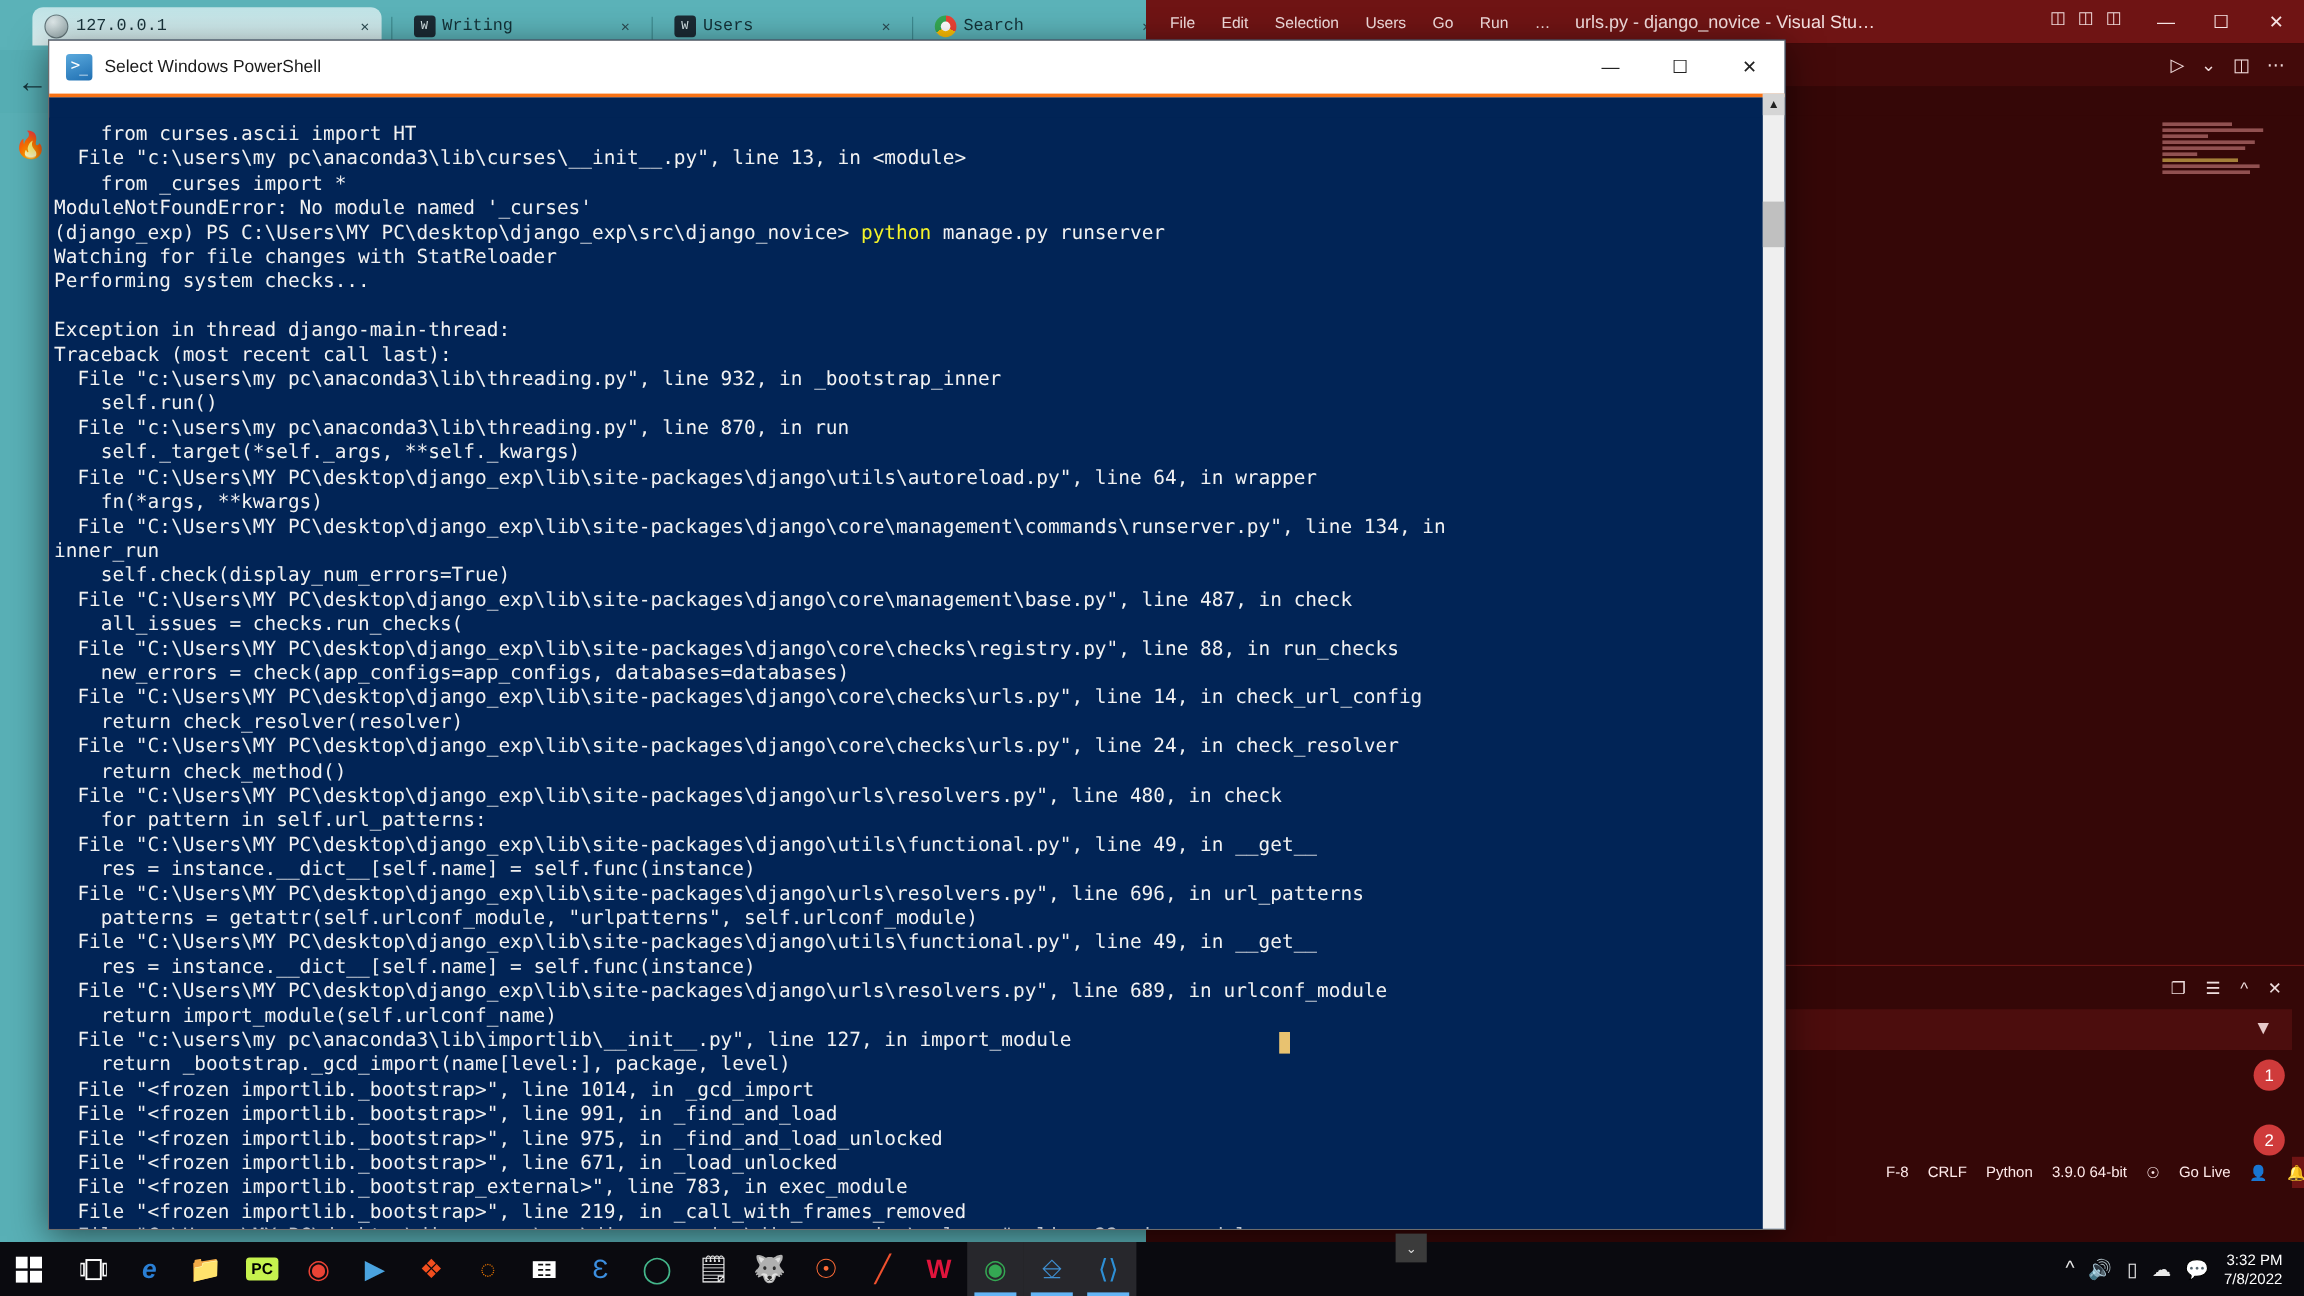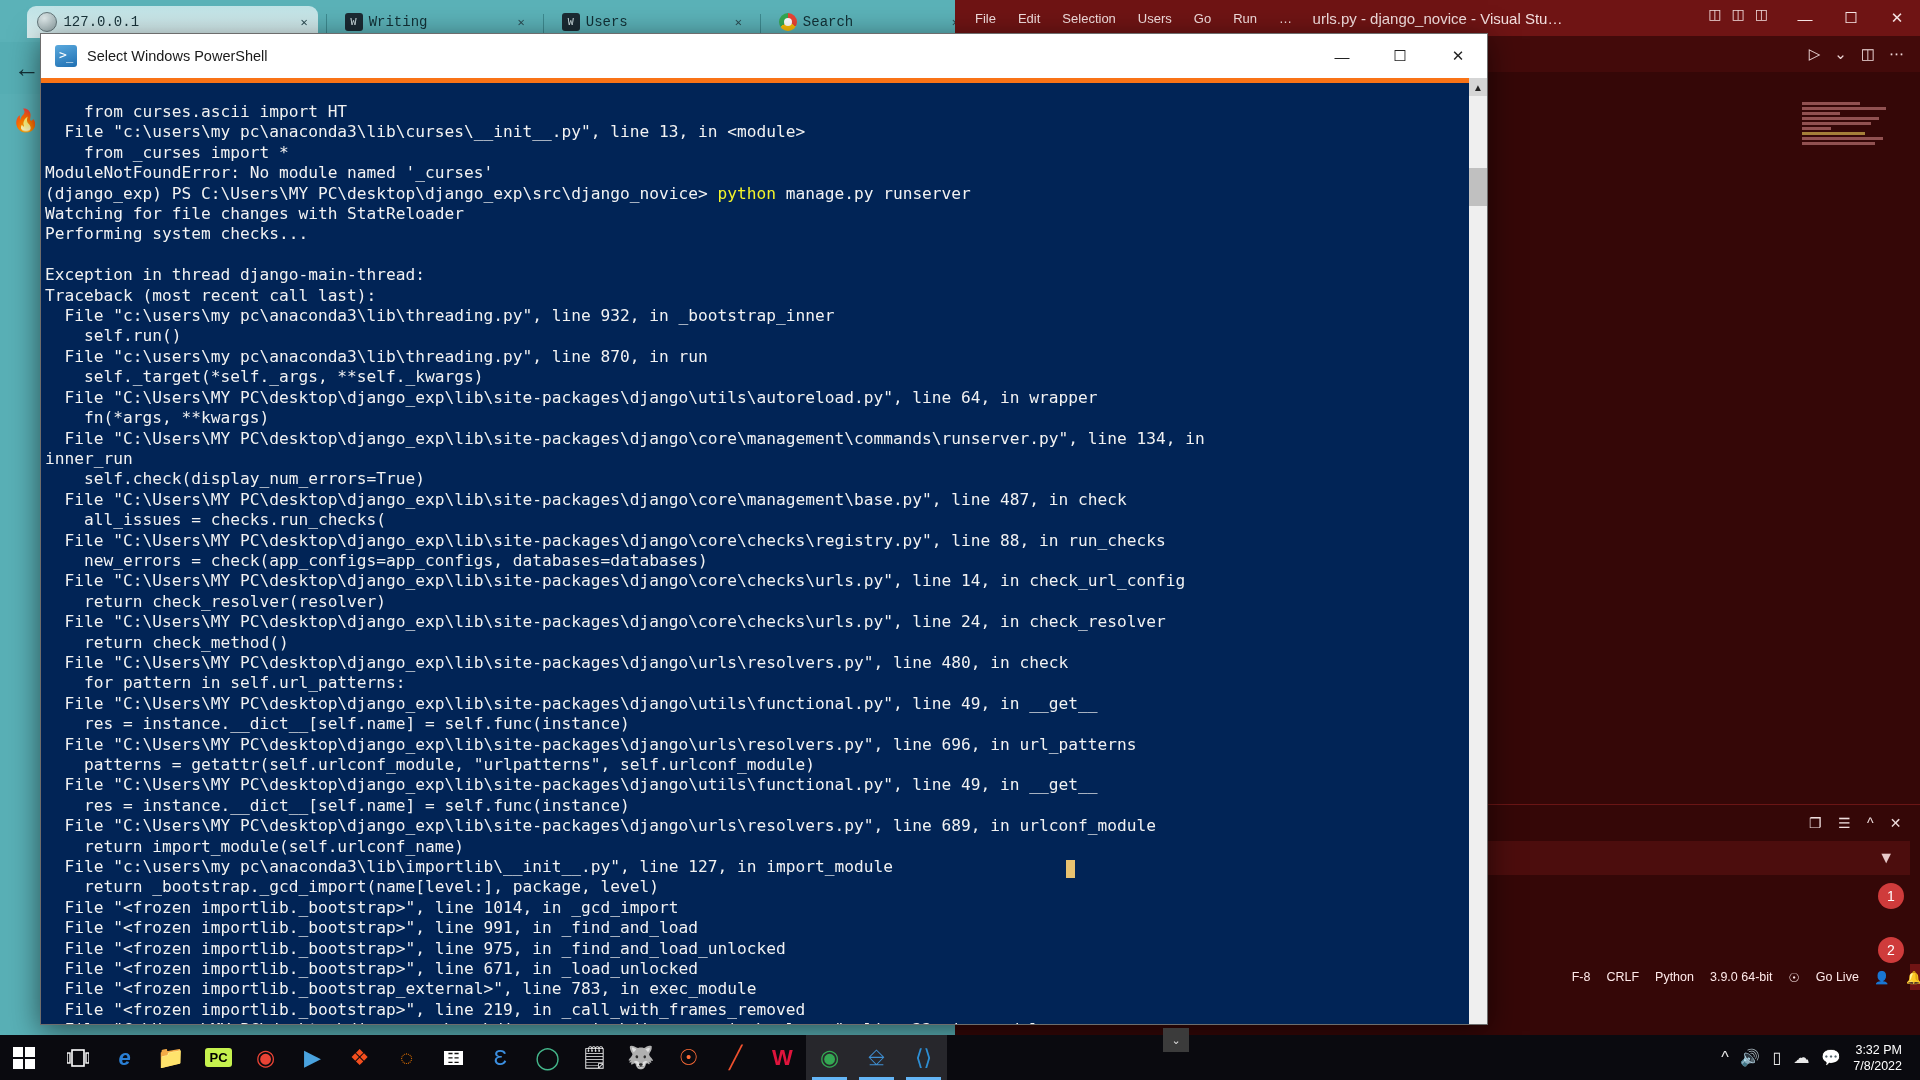--- a/index.html
+++ b/index.html
@@ -72,21 +72,21 @@
   #vsc-problem a{color:#6fa8dc;text-decoration:underline;}
   .badge-err{position:absolute;right:16px;width:26px;height:26px;border-radius:50%;background:#cf3b3b;color:#fff;
     font-size:14px;display:flex;align-items:center;justify-content:center;}
   #vsc-statusbar{position:absolute;left:955px;right:0;bottom:45px;height:26px;background:#6f1414;display:flex;align-items:center;
     font-size:12.5px;color:#ffeaea;gap:16px;padding:0 12px;justify-content:flex-end;}
   #vsc-statusbar span{white-space:nowrap;}
 
   
   #ps{position:absolute;left:40px;top:33px;width:1446px;height:990px;
       box-shadow:0 6px 28px rgba(0,0,0,.55);background:#012456;border:1px solid #6d6d6d;}
-  #ps-title{height:44px;background:#ffffff;display:flex;align-items:center;border-bottom:5px solid #f97316;}
+  #ps-title{height:44px;background:#ffffff;display:flex;align-items:center;border-bottom:3px solid #f97316;}
   #ps-ico{width:22px;height:22px;margin:0 10px 0 14px;border-radius:3px;background:linear-gradient(160deg,#5aa9dd,#1f6fb2);
     position:relative;flex:0 0 auto;}
   #ps-ico:before{content:">";position:absolute;left:4px;top:2px;color:#fff;font-size:13px;font-family:"DejaVu Sans Mono",monospace;}
   #ps-ico:after{content:"_";position:absolute;left:11px;top:4px;color:#fff;font-size:12px;font-family:"DejaVu Sans Mono",monospace;}
   #ps-titletext{font-size:14.5px;color:#1a1a1a;}
   #ps-wctl{margin-left:auto;display:flex;height:44px;}
   #ps-wctl div{width:58px;display:flex;align-items:center;justify-content:center;font-size:15px;color:#222;}
   #ps-body{position:absolute;left:0;top:44px;right:0;bottom:0;background:#012456;overflow:hidden;margin-top:20px;}
   #ps-text{position:absolute;left:0;top:0;right:18px;bottom:0;padding:4px 0 0 4px;
     font-family:"DejaVu Sans Mono", monospace;font-size:16.2px;line-height:20.4px;color:#f2f2f2;white-space:pre;}

